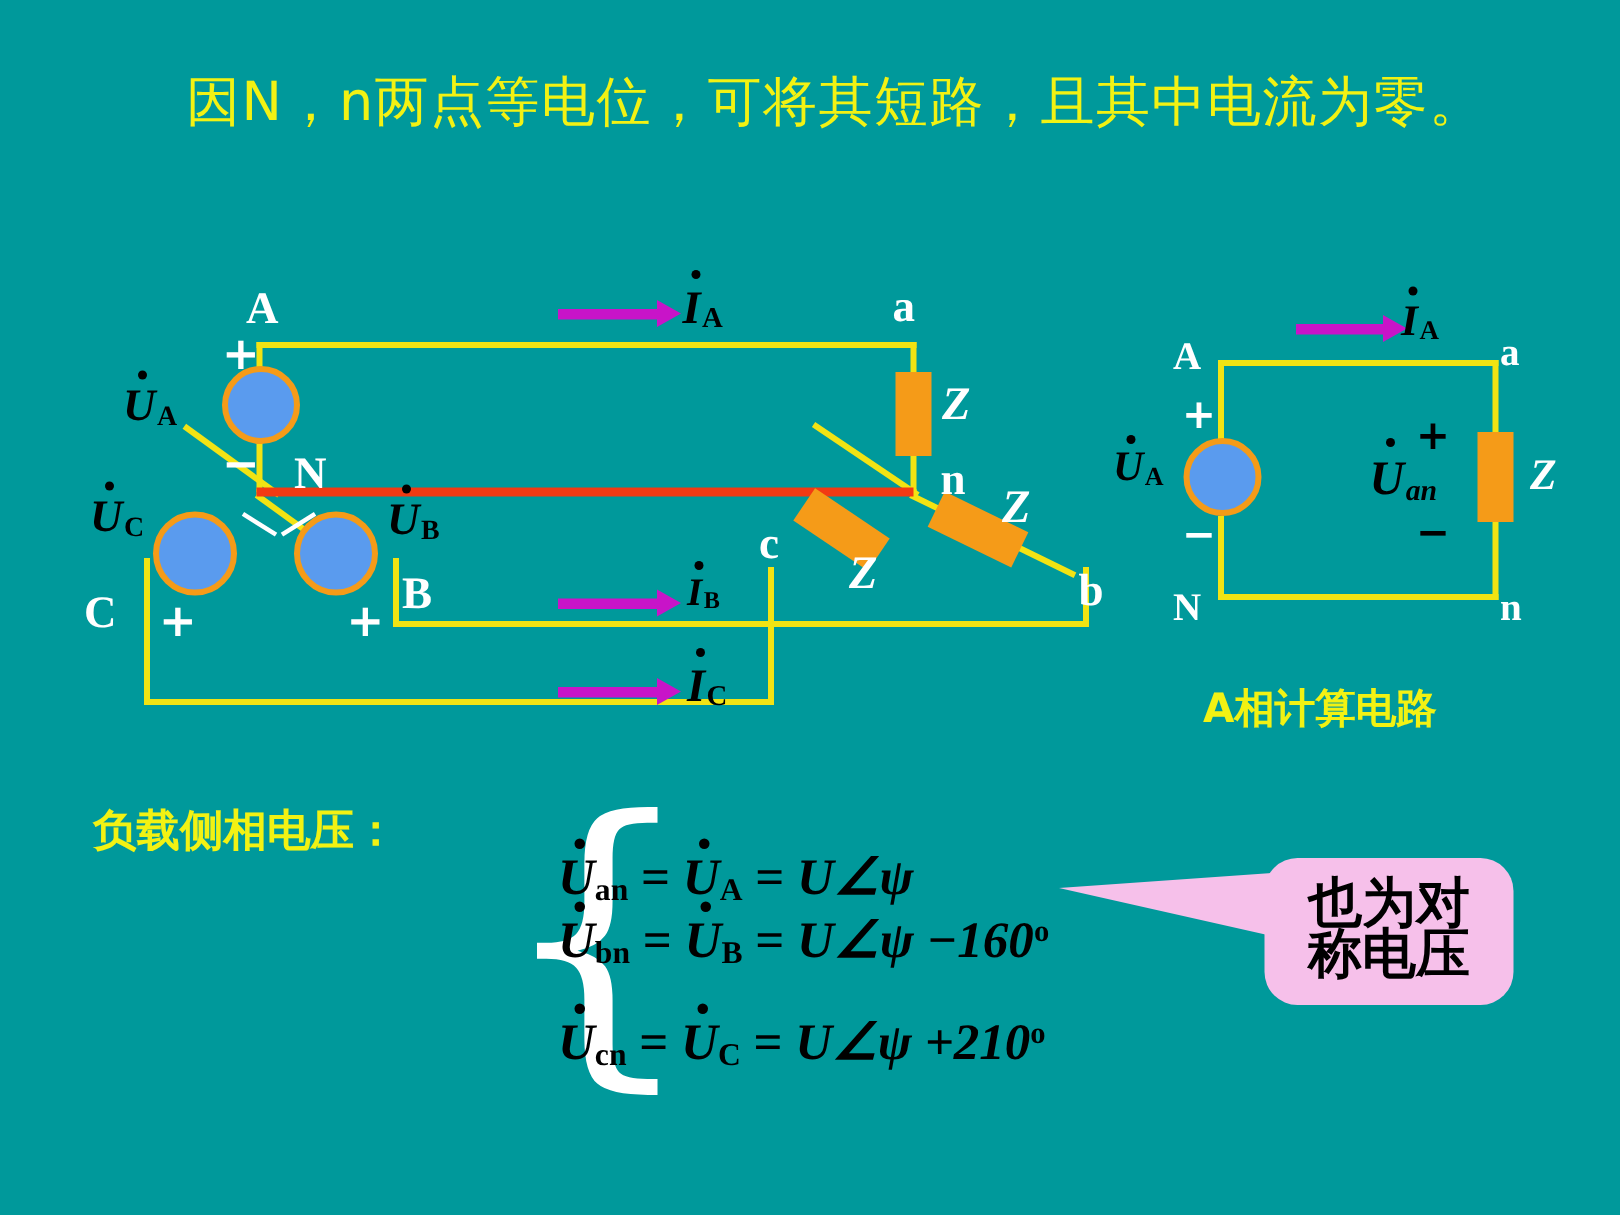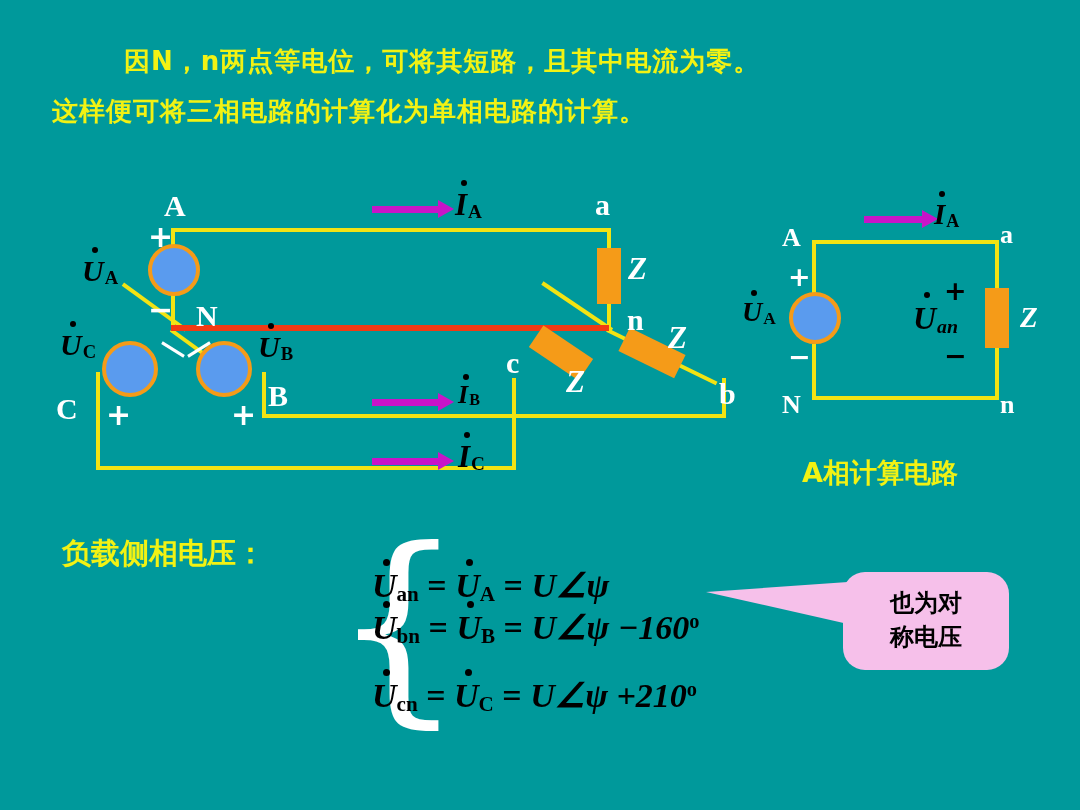--- a/index.html
+++ b/index.html
@@ -20,22 +20,22 @@
     width: 1080px;
     height: 810px;
   }
   .abs { position: absolute; }
 
   
   .title-line {
     position: absolute;
     color: #f2f213;
     font-family: "DejaVu Sans", sans-serif;
-    font-weight: bold;
-    font-size: 26px;
+    font-weight: normal;
+    font-size: 36px;
     letter-spacing: 1px;
     white-space: nowrap;
   }
   #title1 { left: 124px; top: 44px; }
   #title2 { left: 52px;  top: 94px; }
 
   
   .lbl {
     position: absolute;
     white-space: nowrap;
@@ -197,39 +197,38 @@
     position: absolute;
     background: #f6c0ea;
     border-radius: 22px;
     box-sizing: border-box;
   }
   .callout-text {
     position: absolute;
     color: #000;
     font-family: "DejaVu Sans", sans-serif;
     font-weight: bold;
-    font-size: 24px;
+    font-size: 36px;
     line-height: 34px;
     text-align: center;
     white-space: pre-line;
     width: 100%;
     top: 14px;
   }
   .callout-tail {
     position: absolute;
     width: 0; height: 0;
   }
 </style>
 </head>
 <body>
 
 <div class="slide">
 
   <div class="title-line" id="title1">因N，n两点等电位，可将其短路，且其中电流为零。</div>
-  <div class="title-line" id="title2">这样便可将三相电路的计算化为单相电路的计算。</div>
 
   <div>
 
     <div class="wire-h" style="left:171px; top:228px; width:440px;"></div>
     <div class="wire-v" style="left:171px; top:228px; height:28px;"></div>
     <div class="wire-v" style="left:171px; top:286px; height:42px;"></div>
     <div class="wire-v" style="left:607px; top:228px; height:24px;"></div>
     <div class="wire-v" style="left:607px; top:300px; height:28px;"></div>
 
     <div class="wire-v" style="left:171px; top:326px; height:6px;"></div>

